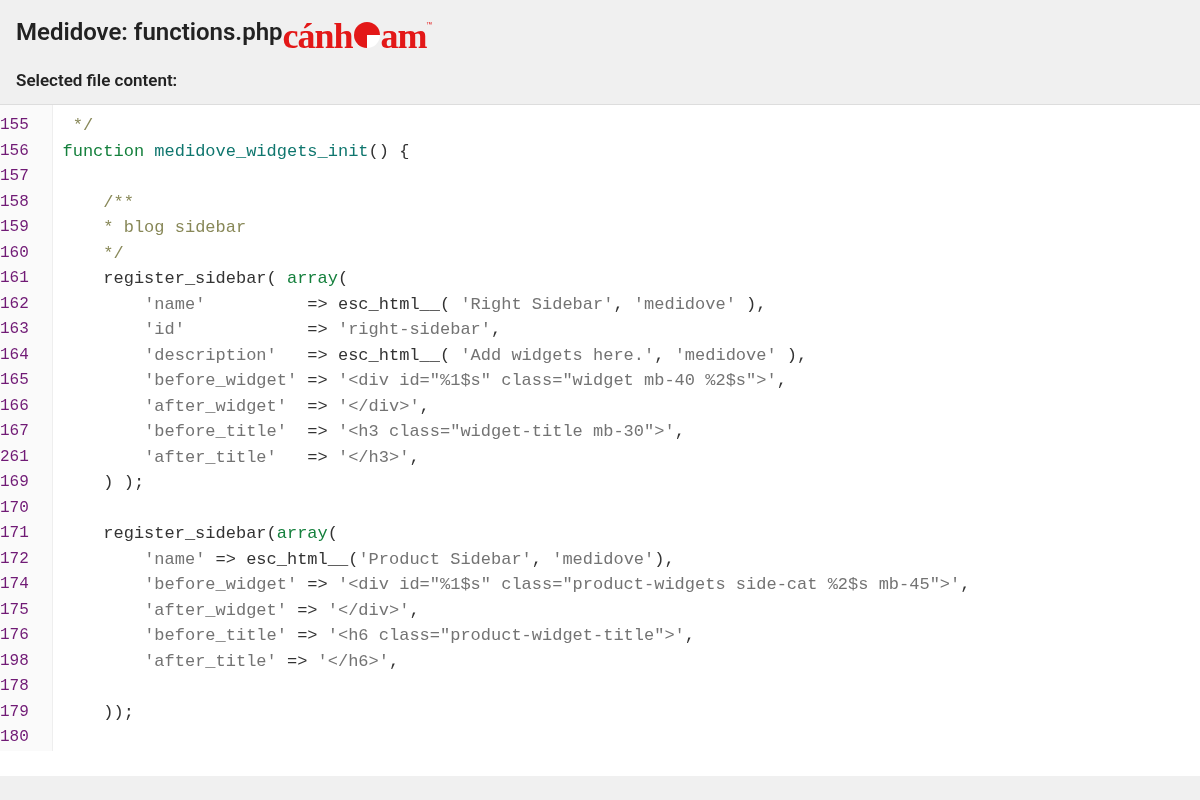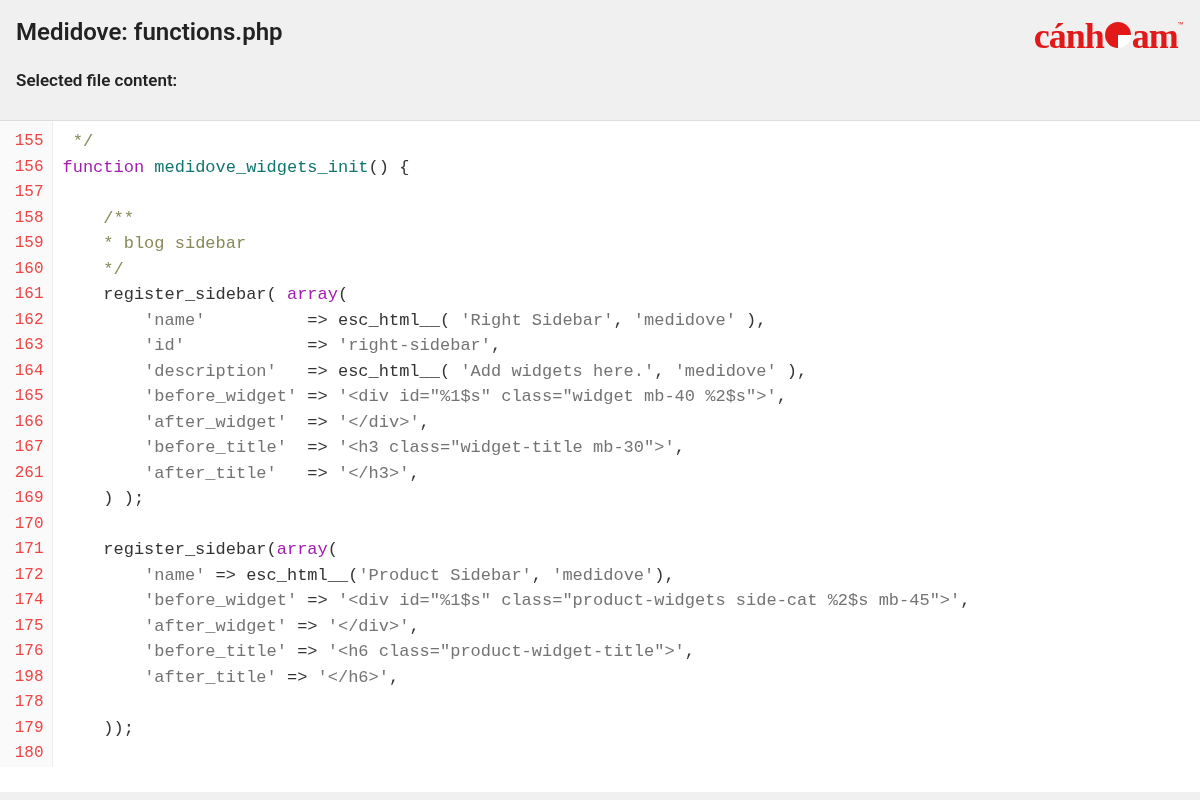--- a/index.html
+++ b/index.html
@@ -1,28 +1,28 @@
 <!DOCTYPE html>
 <html><head>
 <meta charset="utf-8">
 <style>
 * { margin: 0; padding: 0; box-sizing: border-box; }
 body { font-family: -apple-system, BlinkMacSystemFont, "Segoe UI", Roboto, sans-serif; background: #f0f0f0; width: 1200px; height: 800px; overflow: hidden; }
-.header-wrap { display: flex; justify-content: space-between; align-items: flex-start; padding: 18px 16px 8px 16px; background: #f0f0f0; }
+.header-wrap { display: flex; justify-content: flex-start; align-items: flex-start; padding: 18px 16px 8px 16px; background: #f0f0f0; }
 .header-title { font-size: 24px; font-weight: 600; color: #222; }
 .logo { display: flex; align-items: flex-start; }
 .logo-text { font-family: Georgia, "Times New Roman", serif; font-size: 36px; font-weight: 700; color: #e31818; letter-spacing: -1px; line-height: 1; }
 .logo-tm { font-size: 10px; color: #e31818; margin-top: 2px; }
-.subtitle { font-size: 17px; font-weight: 600; color: #222; padding: 8px 16px 30px 16px; background: #f0f0f0; }
+.subtitle { font-size: 17px; font-weight: 600; color: #222; padding: 8px 16px 14px 16px; background: #f0f0f0; }
 .code-panel { background: #fff; border-top: 1px solid #ddd; height: calc(800px - 128px); overflow: hidden; }
 .code-table { border-collapse: collapse; width: 100%; font-family: "Courier New", Consolas, monospace; font-size: 17px; line-height: 25.5px; }
-.gutter { width: 52px; text-align: right; color: #ef4444; background: #fafafa; border-right: 1px solid #eee; padding-right: 8px; user-select: none; vertical-align: top; font-size: 16px; }
+.gutter { width: 52px; color: #701a75; background: #fafafa; border-right: 1px solid #eee; padding-right: 8px; user-select: none; vertical-align: top; font-size: 16px; }
 .code { padding-left: 10px; white-space: pre; vertical-align: top; color: #333; }
 .t-comment { color: #888858; }
-.t-kw { color: #a21caf; }
+.t-kw { color: #15803d; }
 .t-fn { color: #0f766e; }
 .t-str { color: #737373; }
 .logo-icon { display: inline-block; width: 26px; height: 26px; border-radius: 50%; background: conic-gradient(#e31818 0deg 90deg, #fff 90deg 180deg, #e31818 180deg 360deg); margin: 0 1px; position: relative; top: 4px; }
 </style>
 </head>
 <body>
 
 <div class="header-wrap">
   <div class="header-title">Medidove: functions.php</div>
   <div class="logo">

